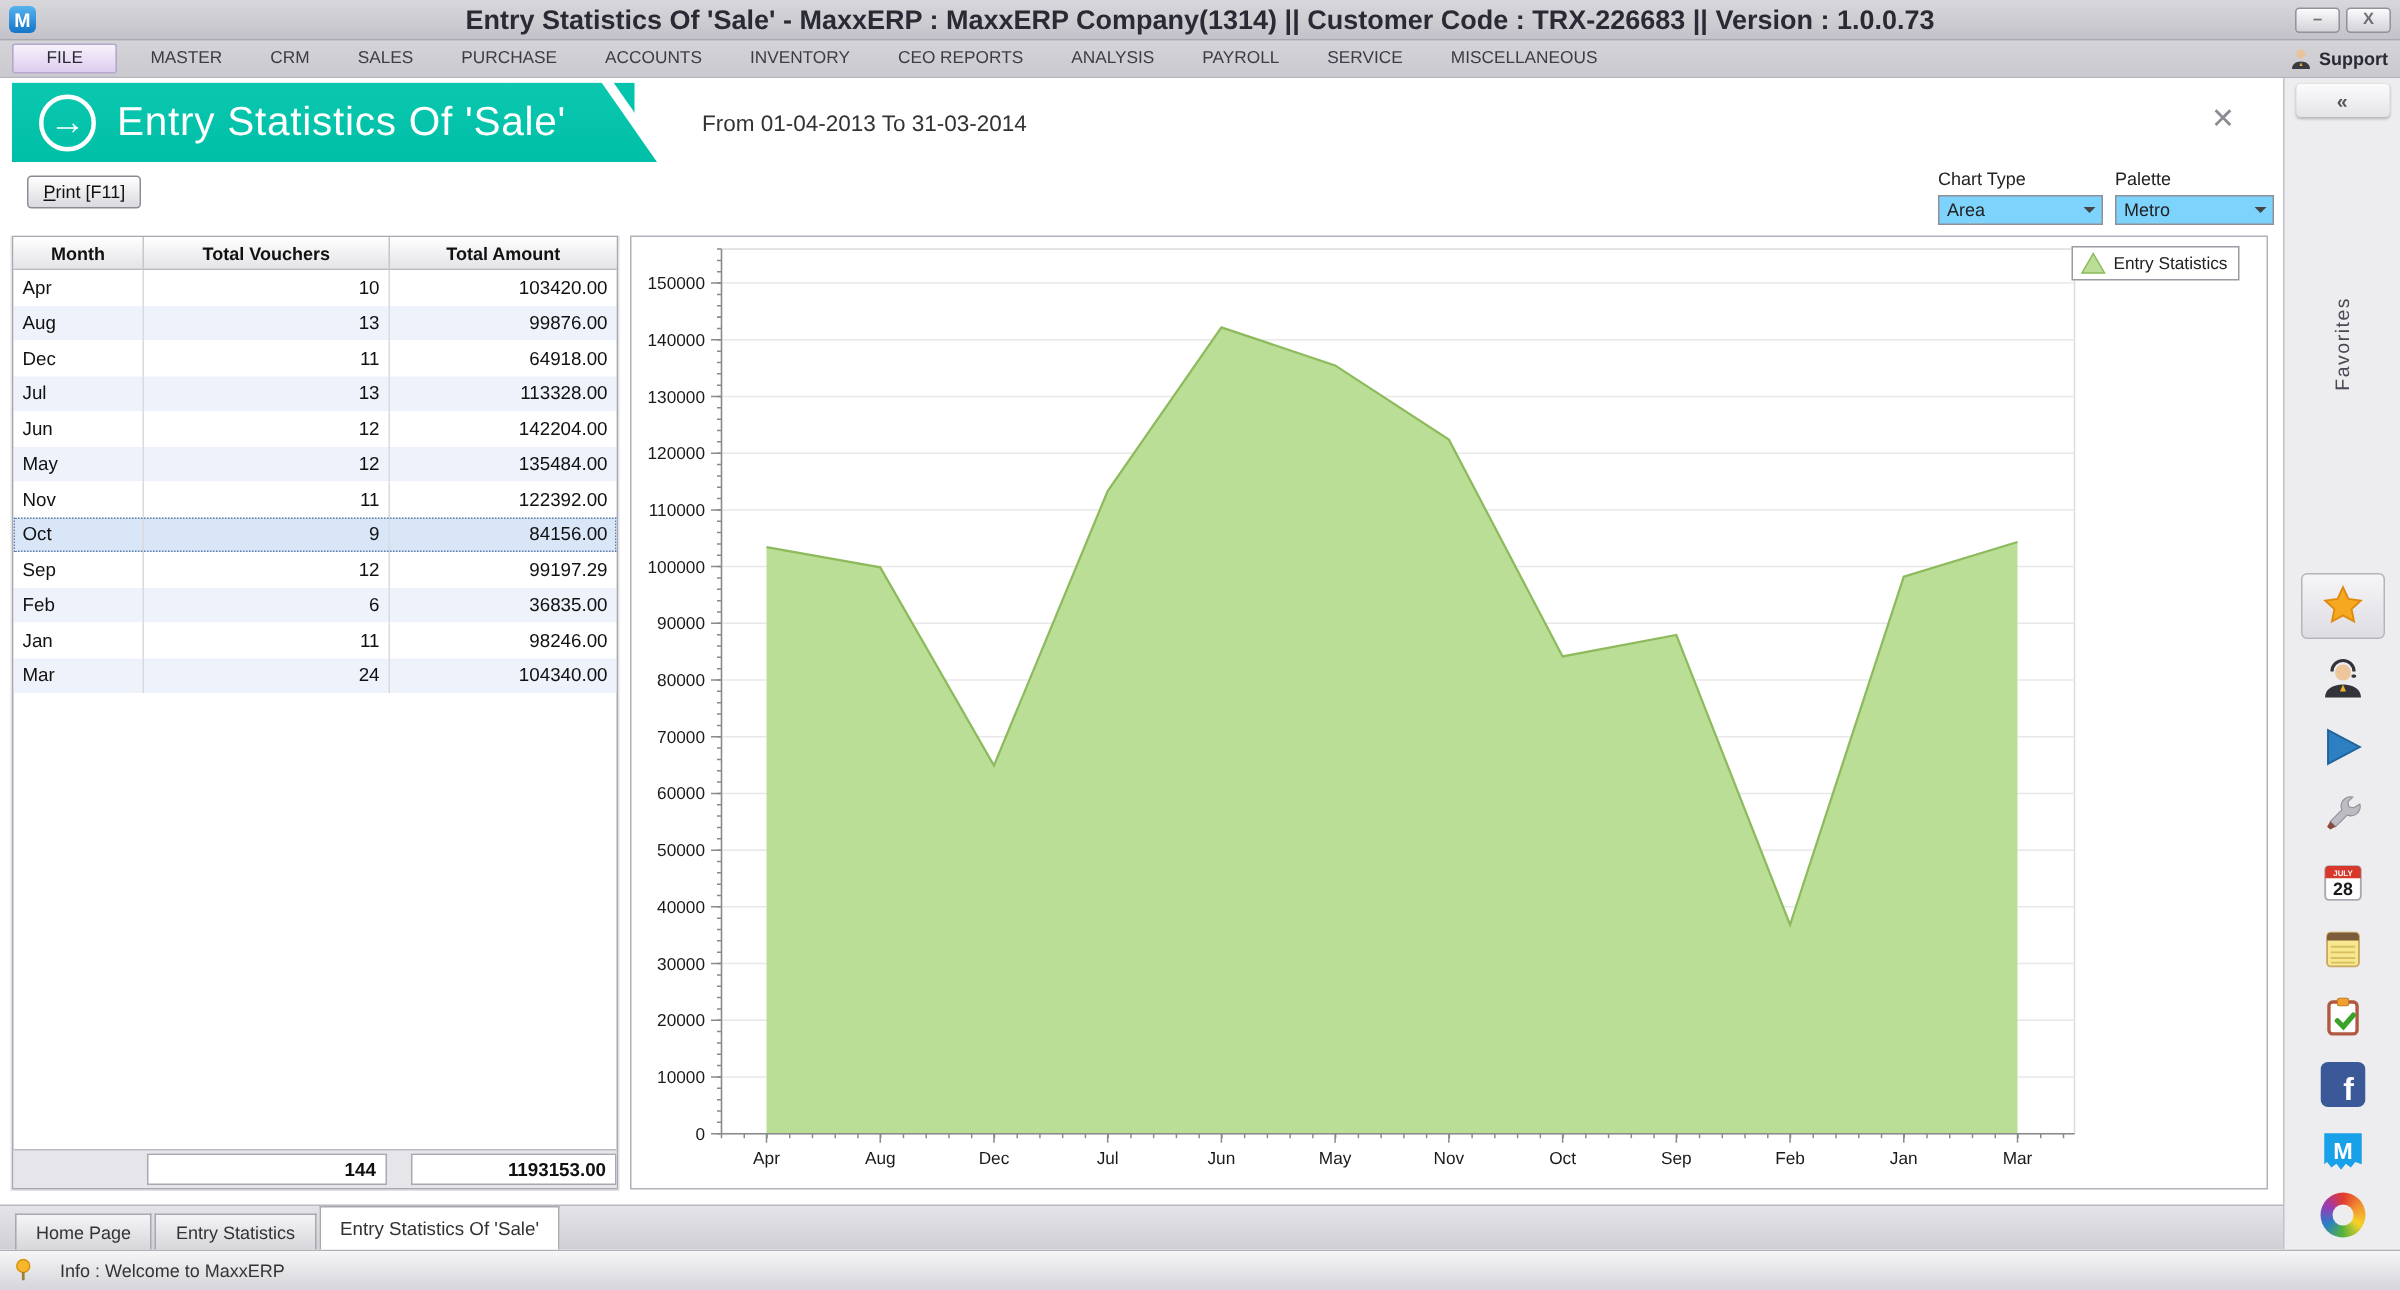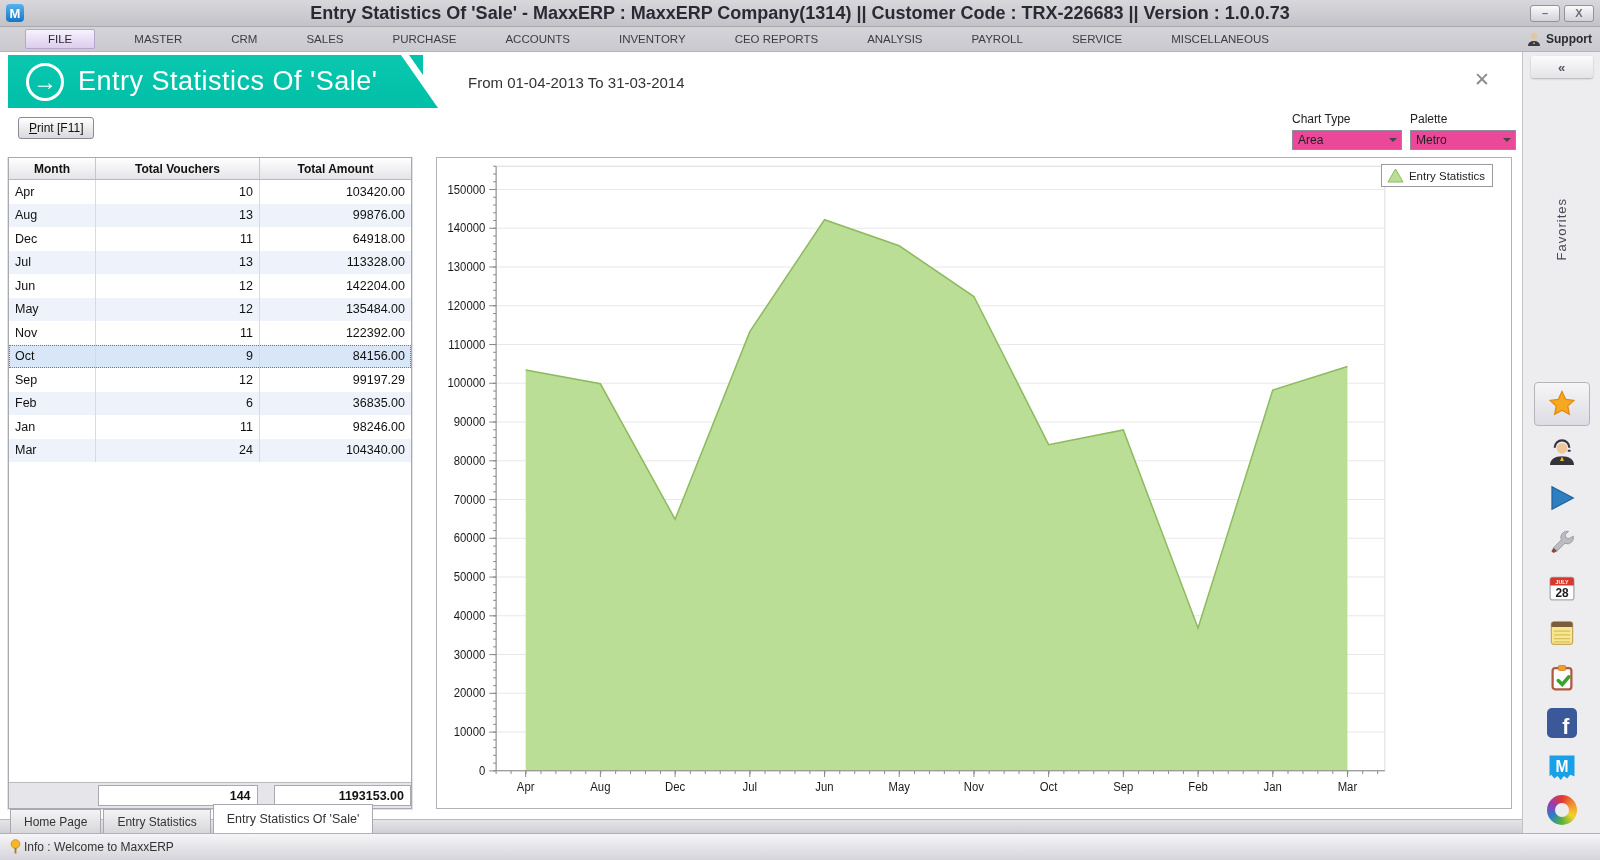--- a/index.html
+++ b/index.html
@@ -12,21 +12,21 @@
     color:#fff; font-weight:bold; font-size:13px; display:flex; align-items:center; justify-content:center; }
   .titlebar-title { position:absolute; left:0; right:0; text-align:center; font-size:18px; font-weight:bold; color:#2a2a34; }
   .win-btns { margin-left:auto; display:flex; gap:4px; z-index:2; }
   .win-btn { width:30px; height:17px; border:1px solid #93939d; border-radius:3px;
     background:linear-gradient(#fbfbfc,#d2d2d8); color:#6d6d77; font-size:11px; font-weight:bold;
     display:flex; align-items:center; justify-content:center; line-height:1; }
 
   
   .menubar { height:25px; background:linear-gradient(#d4d4d8,#c9c9cf); border-bottom:1px solid #b4b4bc;
     display:flex; align-items:center; padding:0 8px; gap:0; }
-  .menu-item { font-size:11.5px; color:#3c3c46; padding:3px 16px; white-space:nowrap;margin-left:17px; }
+  .menu-item { font-size:11.5px; color:#3c3c46; padding:3px 16px; white-space:nowrap; }
   .menu-item.file { background:linear-gradient(#f7f2fc,#dccdee); border:1px solid #b6a6cc; border-radius:2px;
     padding:3px 22px; margin-right:6px; color:#2a2a34; }
   .support { margin-left:auto; display:flex; align-items:center; gap:5px; font-size:12px; font-weight:bold; color:#2a2a34; }
 
   
   .app-row { display:flex; height:781px; }
   .main-col { width:1522px; display:flex; flex-direction:column; background:#fff; }
 
   
   .banner-row { height:56px; position:relative; background:#fff; }
@@ -41,28 +41,28 @@
   .panel-close { position:absolute; right:32px; top:16px; font-size:19px; font-weight:bold; color:#8a8a92; }
 
   
   .toolbar-row { height:49px; position:relative; background:#fff; }
   .print-btn { position:absolute; left:18px; top:9px; padding:3px 10px; font-size:12px; font-weight:normal; color:#111;
     border:1px solid #8a8a94; border-radius:3px; background:linear-gradient(#ffffff,#d9d9de); }
   .print-btn u { text-decoration:underline; }
   .dd-group { position:absolute; top:4px; font-size:12px; color:#222;margin-left:16px; }
   .dd-group.chart-type { left:1276px; } .dd-group.palette { left:1394px; }
   .dd-label { margin-bottom:4px; }
-  .dropdown { width:110px; height:20px; border:1px solid #8f8f99; background:#ec4899; display:flex; align-items:center; font-size:12px; }
+  .dropdown { width:110px; height:20px; border:1px solid #8f8f99; background:#7dd3fc; display:flex; align-items:center; font-size:12px; }
   .dd-group.palette .dropdown { width:106px; }
   .dropdown .dd-value { flex:1; padding-left:5px; }
   .dd-arrow { width:17px; height:100%; display:flex; align-items:center; justify-content:center; }
   .dd-arrow:before { content:""; border:4px solid transparent; border-top-color:#444; margin-top:4px; }
 
   
-  .panels { flex:1; display:flex; padding:0 10px 10px 8px; gap:24px; background:#fff; }
+  .panels { flex:1; display:flex; padding:0 10px 10px 8px; gap:8px; background:#fff; }
 
   
   .table-panel { width:404px; border:1px solid #a9a9b1; display:flex; flex-direction:column; background:#fff; box-shadow:0 0 0 1px #e2e2e6; }
   .thead { display:flex; height:22px; background:linear-gradient(#ffffff,#e4e4e8); border-bottom:1px solid #b9b9c1; }
   .th { font-size:12px; font-weight:bold; color:#111; display:flex; align-items:center; justify-content:center; border-right:1px solid #c6c6cc; }
   .th:last-child { border-right:none; }
   .col-month { width:87px; } .col-vouchers { width:164px; } .col-amount { flex:1; }
   .tbody { flex:1; overflow:hidden; }
   .trow { display:flex; height:23.5px; background:#fff; }
   .trow:nth-child(even) { background:#eef2fa; }
@@ -75,21 +75,21 @@
     display:flex; align-items:center; justify-content:flex-end; padding:0 6px; }
   .tfoot-box.vouchers { width:172px; margin-left:89px; } .tfoot-box.amount { width:148px; margin-left:16px; }
 
   
   .chart-panel { flex:1; border:1px solid #b2b2ba; position:relative; background:#fff; }
   .chart-svg { position:absolute; inset:0; width:100%; height:100%; }
   .legend { position:absolute; top:6px; right:18px; border:1px solid #9a9aa2; background:#fff;
     display:flex; align-items:center; gap:5px; padding:3px 7px 3px 5px; font-size:11.5px; color:#222; }
 
   
-  .tabbar { height:14px; background:linear-gradient(#e4e4e8,#cfcfd5); border-top:1px solid #b8b8c0;
+  .tabbar { height:30px; background:linear-gradient(#e4e4e8,#cfcfd5); border-top:1px solid #b8b8c0;
     display:flex; align-items:flex-end; padding-left:10px; }
   .tab { height:24px; display:flex; align-items:center; padding:0 13px; font-size:12px; color:#333;
     background:linear-gradient(#f4f4f6,#d7d7db); border:1px solid #a8a8b0; border-bottom:none; margin-right:2px; }
   .tab.active { height:29px; background:#fff; font-size:12.5px; }
 
   
   .sidebar { width:78px; background:#ededef; border-left:1px solid #c2c2c8; display:flex; flex-direction:column; align-items:center; }
   .collapse-btn { width:62px; height:22px; margin-top:4px; border-radius:3px; background:linear-gradient(#fbfbfc,#e4e4e8);
     box-shadow:0 1px 2px rgba(0,0,0,.25); color:#55555f; font-size:13px; font-weight:bold;
     display:flex; align-items:center; justify-content:center; }
@@ -99,21 +99,21 @@
   .star-btn { width:56px; height:44px; border:1px solid #b4b4bc; border-radius:4px;
     background:linear-gradient(#f6f6f8,#dcdce2); display:flex; align-items:center; justify-content:center; }
   .sb-icon { width:36px; height:36px; display:flex; align-items:center; justify-content:center; }
   .ring-icon { width:30px; height:30px; border-radius:50%;
     background:conic-gradient(#e23a2e,#f09030,#f5d22a,#58b43a,#2a7fc8,#9a3ab4,#e23a2e); position:relative; }
   .ring-icon:after { content:""; position:absolute; inset:8px; background:#ededef; border-radius:50%; }
 
   
   .statusbar { height:27px; background:linear-gradient(#f6f6f8,#d4d4da); border-top:1px solid #b0b0b8;
     display:flex; align-items:center; font-size:12px; color:#333; padding:0 10px; }
-  .status-left { display:flex; align-items:center; gap:3px; }
+  .status-left { display:flex; align-items:center; gap:19px; }
   .status-right { margin-left:auto; display:flex; align-items:center; gap:26px; }
   .status-seg.company { border-left:1px solid #a8a8b0; padding-left:22px; }
 </style>
 </head>
 <body>
 
 <div class="titlebar">
   <div class="app-logo">M</div>
   <div class="titlebar-title">Entry Statistics Of 'Sale' - MaxxERP : MaxxERP Company(1314)  ||  Customer Code : TRX-226683  ||  Version : 1.0.0.73</div>
   <div class="win-btns">

